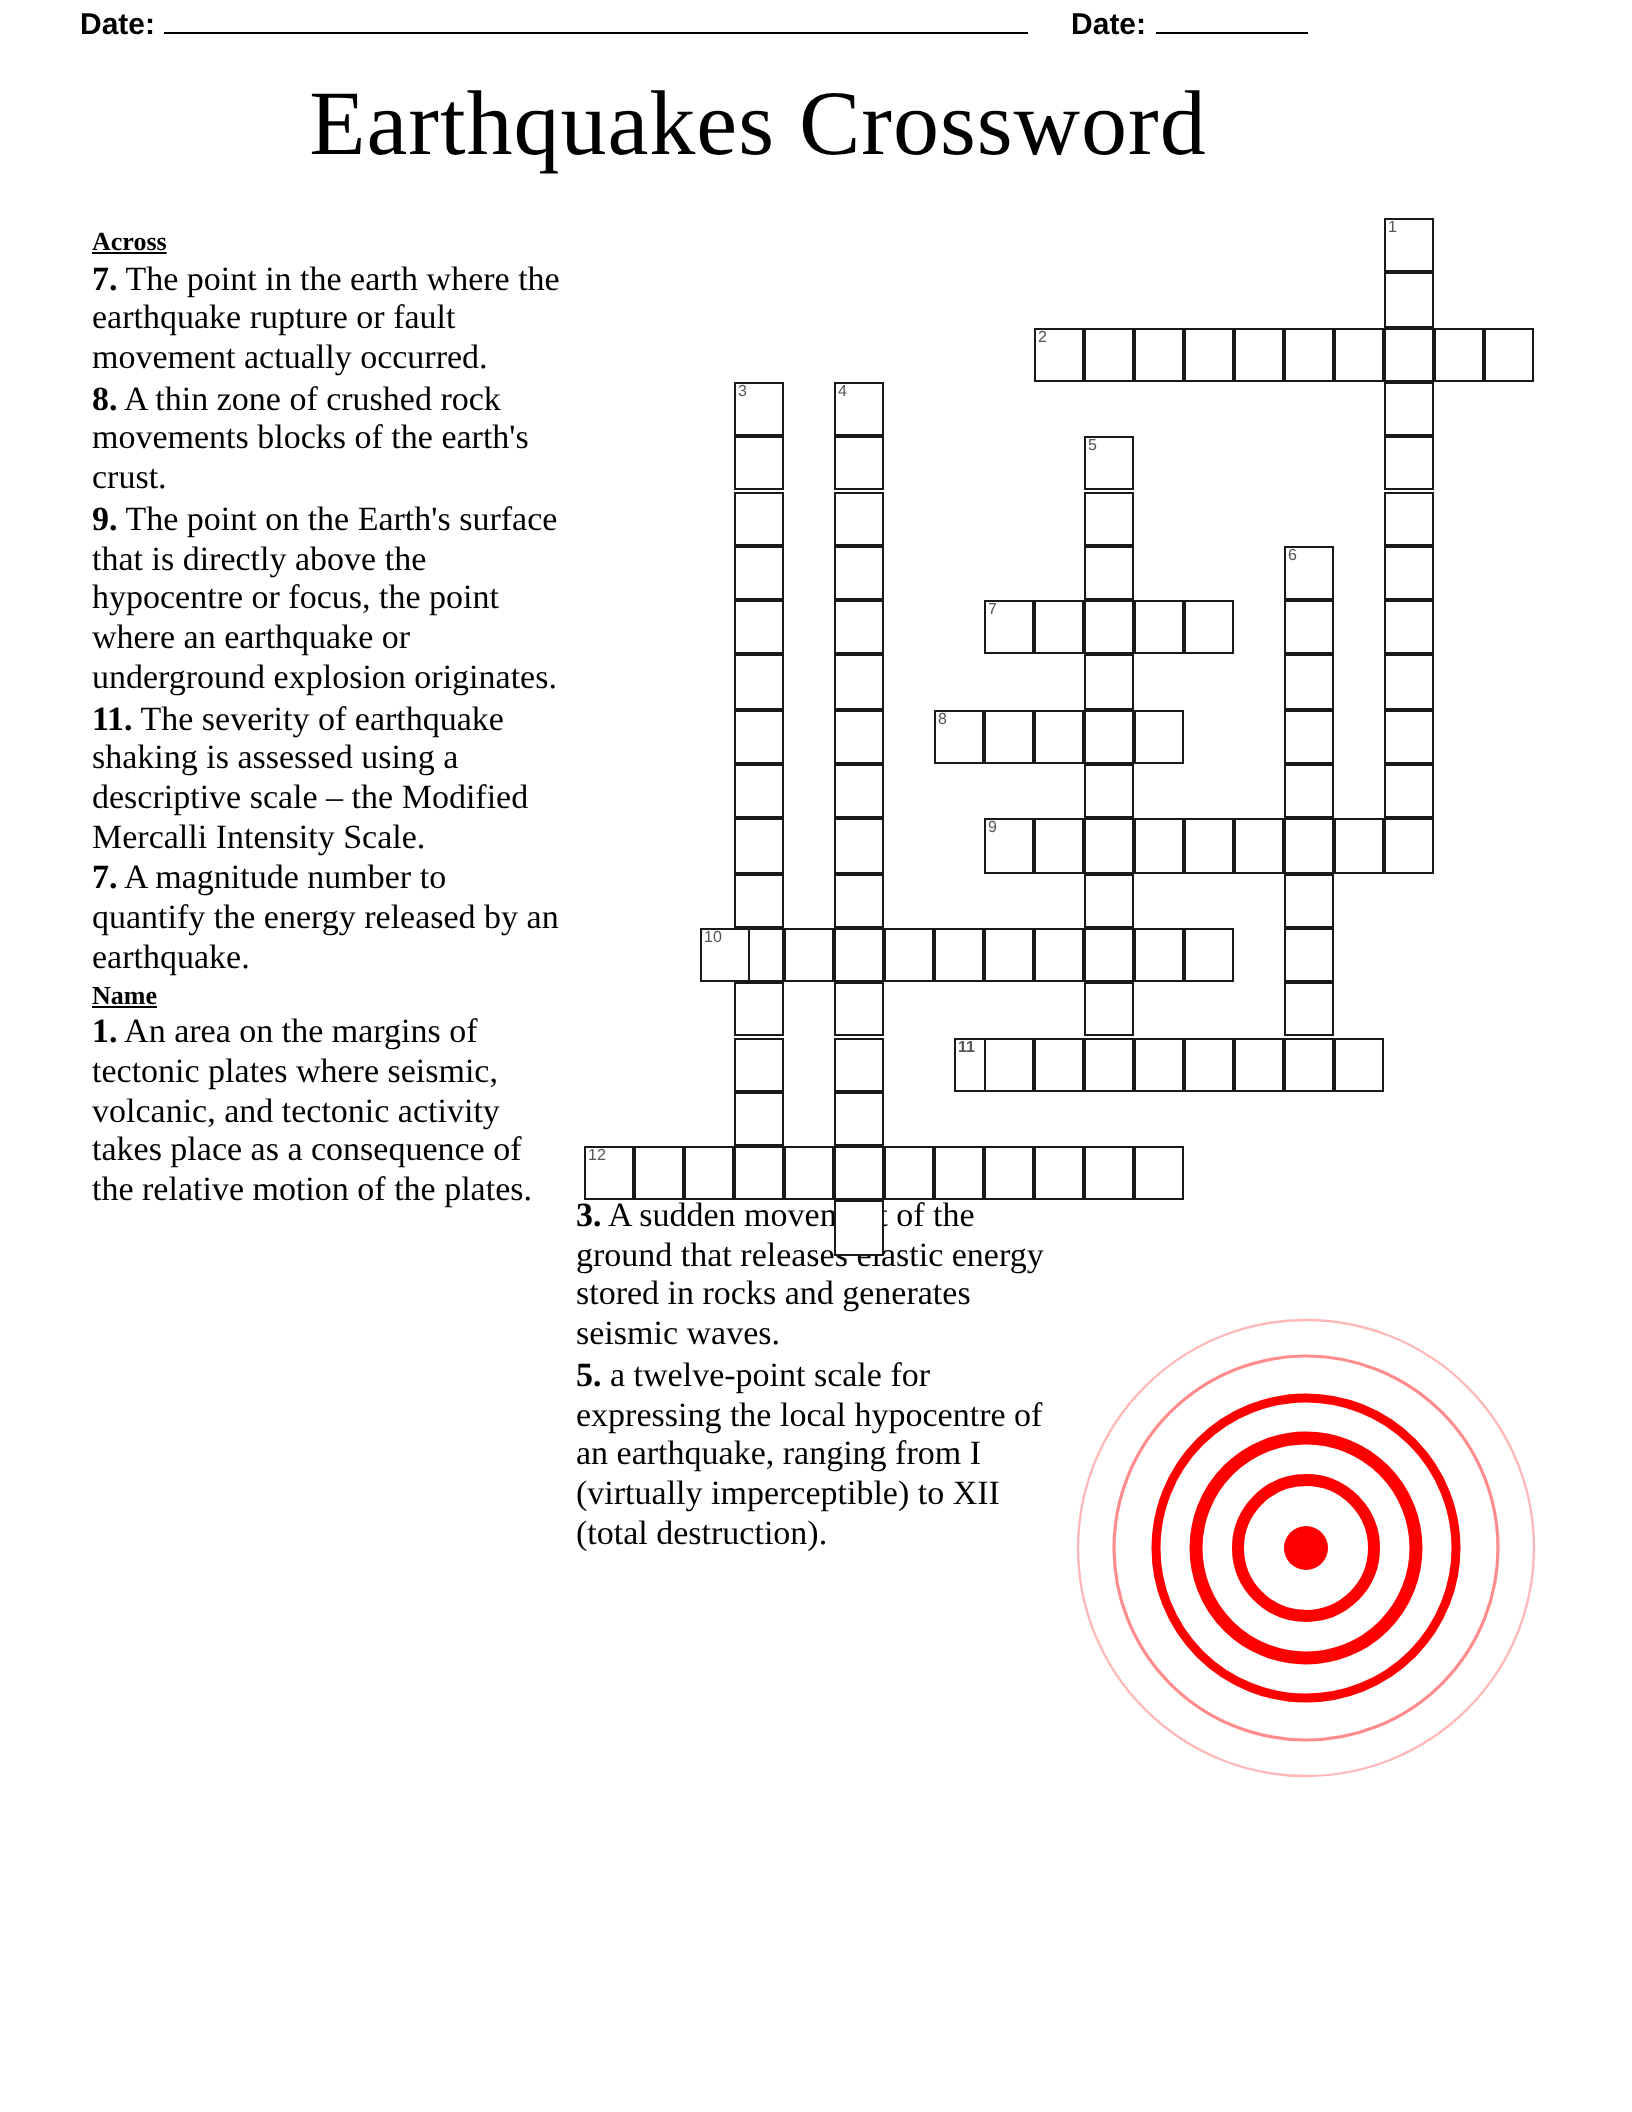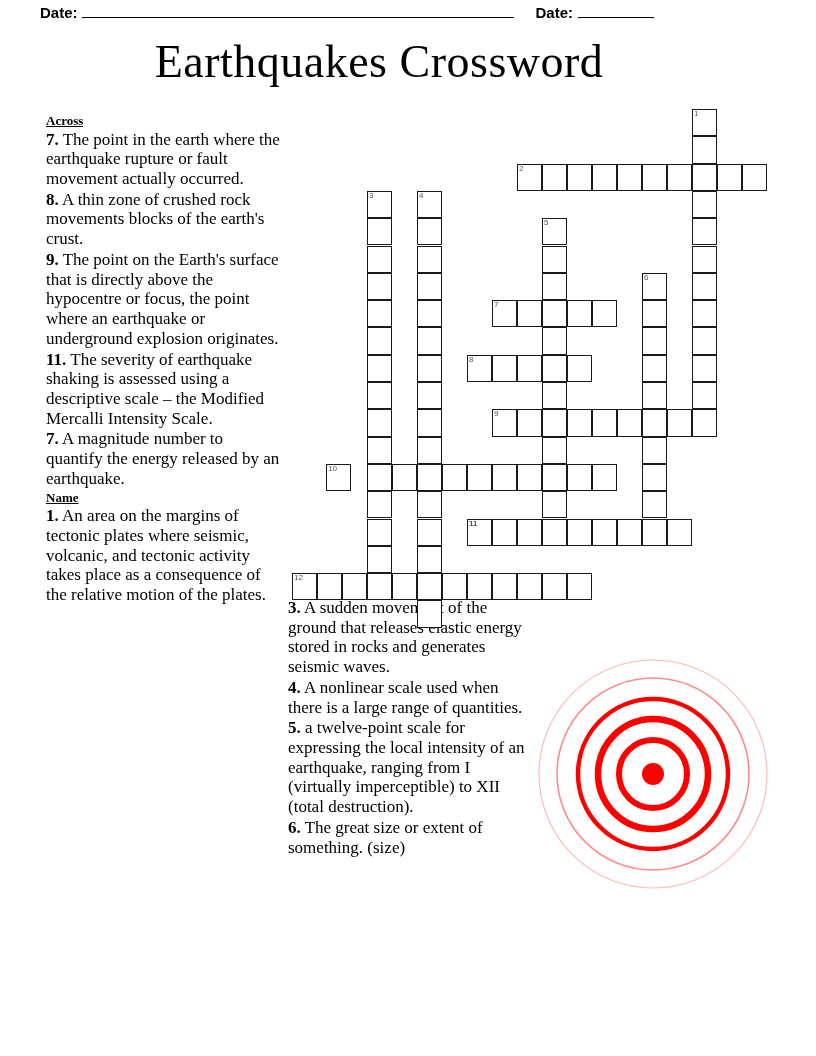--- a/index.html
+++ b/index.html
@@ -137,23 +137,21 @@
     </div>
   <div class="section-heading">Name</div>
   <div id="down-list-part1">
       <p class="clue"><span class="num">1.</span><span> An area on the margins of tectonic plates where seismic, volcanic, and tectonic activity takes place as a consequence of the relative motion of the plates.</span></p>
     </div>
 </div>
 
 <div class="clue-col" id="clue-col-2">
   <div id="down-list-part2">
       <p class="clue"><span class="num">3.</span><span> A sudden movement of the ground that releases elastic energy stored in rocks and generates seismic waves.</span></p>
-      <p class="clue"><span class="num">4.</span><span> A nonlinear scale used when there is a large range of quantities.</span></p>
-      <p class="clue"><span class="num">5.</span><span> a twelve-point scale for expressing the local intensity of an earthquake, ranging from I (virtually imperceptible) to XII (total destruction).</span></p>
-      <p class="clue"><span class="num">6.</span><span> The great size or extent of something. (size)</span></p>
+      <p class="clue"><span class="num">5.</span><span> a twelve-point scale for expressing the local hypocentre of an earthquake, ranging from I (virtually imperceptible) to XII (total destruction).</span></p>
     </div>
 </div>
 
 <div id="crossword-grid">
     <div class="cell" style="left: 400px; top: 0px;">
       <span class="cellnum">1</span>
     </div>
     <div class="cell" style="left: 400px; top: 27.3px;"></div>
     <div class="cell" style="left: 400px; top: 54.6px;"></div>
     <div class="cell" style="left: 400px; top: 81.9px;"></div>
@@ -247,31 +245,31 @@
     <div class="cell" style="left: 225px; top: 245.7px;"></div>
     <div class="cell" style="left: 275px; top: 245.7px;"></div>
     <div class="cell" style="left: 200px; top: 300.3px;">
       <span class="cellnum">9</span>
     </div>
     <div class="cell" style="left: 225px; top: 300.3px;"></div>
     <div class="cell" style="left: 275px; top: 300.3px;"></div>
     <div class="cell" style="left: 300px; top: 300.3px;"></div>
     <div class="cell" style="left: 325px; top: 300.3px;"></div>
     <div class="cell" style="left: 375px; top: 300.3px;"></div>
-    <div class="cell" style="left: 34px; top: 354.9px; text-align: right;">
+    <div class="cell" style="left: 58px; top: 354.9px; text-align: right;">
       <span class="cellnum">10</span>
     </div>
     <div class="cell" style="left: 100px; top: 354.9px;"></div>
     <div class="cell" style="left: 150px; top: 354.9px;"></div>
     <div class="cell" style="left: 175px; top: 354.9px;"></div>
     <div class="cell" style="left: 200px; top: 354.9px;"></div>
     <div class="cell" style="left: 225px; top: 354.9px;"></div>
     <div class="cell" style="left: 275px; top: 354.9px;"></div>
     <div class="cell" style="left: 300px; top: 354.9px;"></div>
-    <div class="cell" style="left: 175px; top: 409.5px; font-weight: bold;">
+    <div class="cell" style="left: 185px; top: 409.5px; font-weight: bold;">
       <span class="cellnum">11</span>
     </div>
     <div class="cell" style="left: 200px; top: 409.5px;"></div>
     <div class="cell" style="left: 225px; top: 409.5px;"></div>
     <div class="cell" style="left: 250px; top: 409.5px;"></div>
     <div class="cell" style="left: 275px; top: 409.5px;"></div>
     <div class="cell" style="left: 300px; top: 409.5px;"></div>
     <div class="cell" style="left: 325px; top: 409.5px;"></div>
     <div class="cell" style="left: 350px; top: 409.5px;"></div>
     <div class="cell" style="left: 375px; top: 409.5px;"></div>

